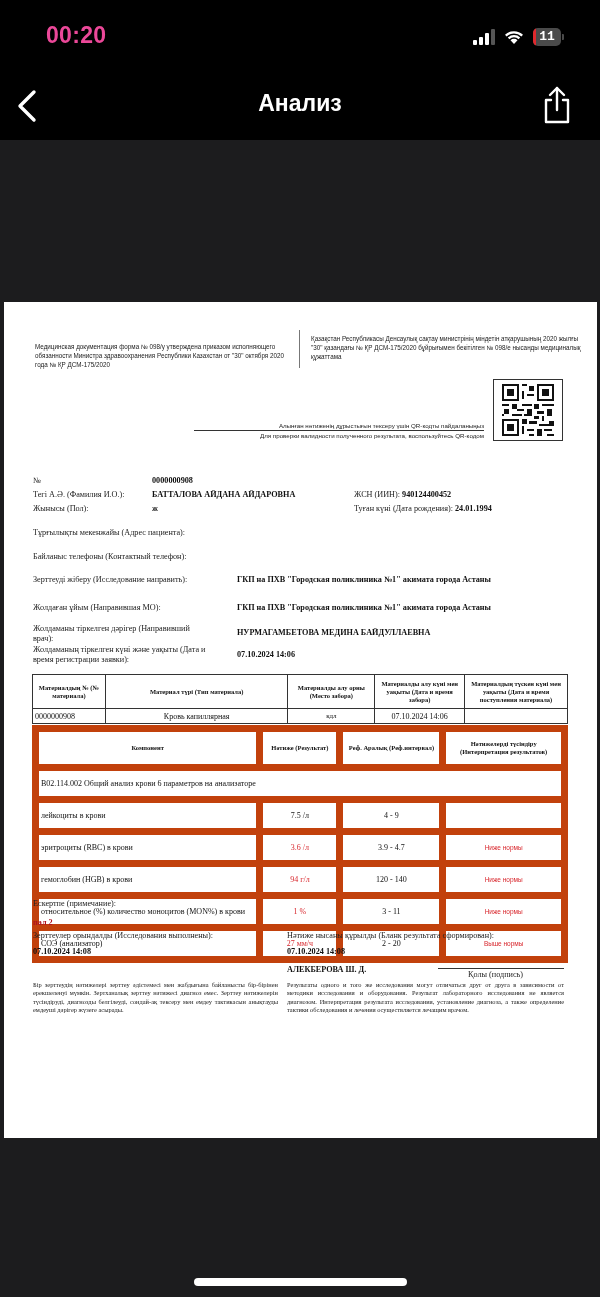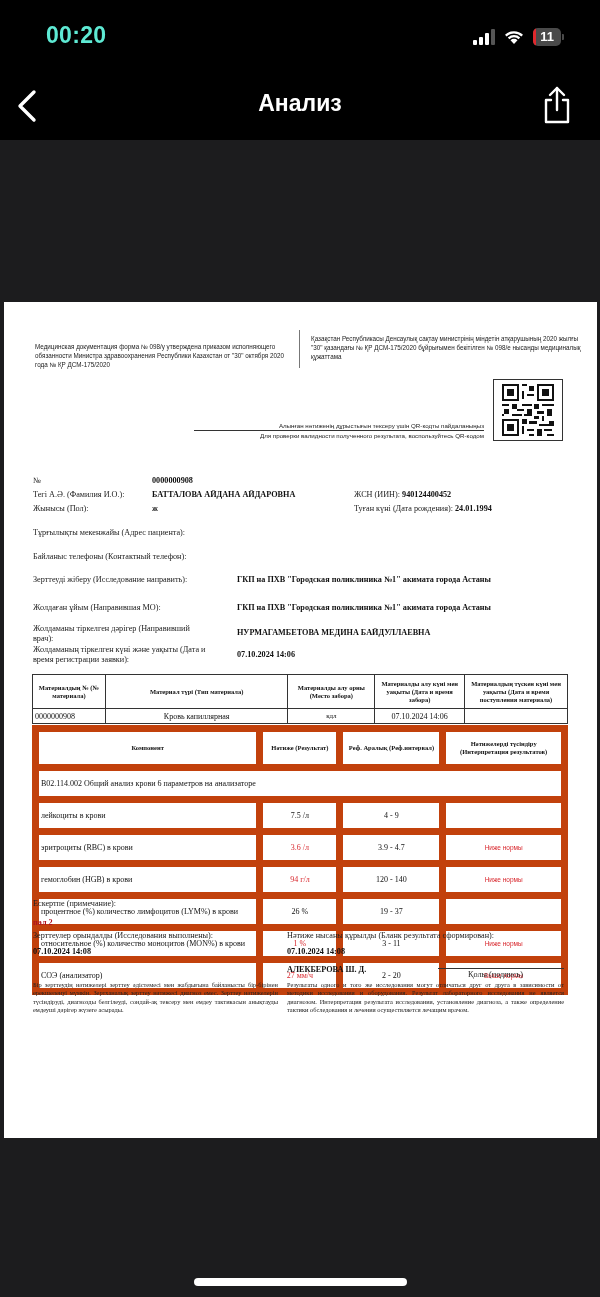--- a/index.html
+++ b/index.html
@@ -1,26 +1,26 @@
 <!DOCTYPE html>
 <html><head>
 <meta charset="utf-8">
 <style>
   * { box-sizing: border-box; margin: 0; padding: 0; }
   html, body { width: 600px; height: 1297px; background: #1c1c1e; overflow: hidden; }
   body { font-family: "Liberation Sans", sans-serif; position: relative; }
 
   
   .topbar { position: absolute; left: 0; top: 0; width: 600px; height: 140px; background: #000; }
-  .time { position: absolute; left: 46px; top: 22px; color: #5eead4; font-size: 23px; font-weight: 600; letter-spacing: 0.3px; }
+  .time { position: absolute; left: 46px; top: 22px; color: #ec4899; font-size: 23px; font-weight: 600; letter-spacing: 0.3px; }
   .status-icons { position: absolute; right: 36px; top: 28px; display: flex; align-items: center; gap: 8px; }
   .signal { display: flex; align-items: flex-end; gap: 2px; height: 16px; }
   .signal span { width: 4px; background: #fff; border-radius: 1px; }
   .signal span.dim { background: #555; }
-  .battery { display: flex; align-items: center; }
+  .battery { display: flex; align-items: center; font-family: Liberation Mono, monospace; }
   .battery-body { width: 28px; height: 18px; border-radius: 5px; background: #4a4a4a; position: relative; overflow: hidden; color: #fff; font-size: 13px; font-weight: 700; text-align: center; line-height: 18px; }
   .battery-body::before { content: ""; position: absolute; left: 0; top: 0; width: 3px; height: 100%; background: #e0282d; }
   .battery-tip { width: 2px; height: 6px; background: #4a4a4a; border-radius: 0 1px 1px 0; margin-left: 1px; }
   .nav-title { position: absolute; left: 0; width: 600px; top: 90px; text-align: center; color: #fff; font-size: 23px; font-weight: 600; }
   .back-btn { position: absolute; left: 10px; top: 86px; width: 34px; height: 40px; cursor: pointer; }
   .share-btn { position: absolute; right: 26px; top: 84px; width: 34px; height: 42px; cursor: pointer; }
 
   
   .page { position: absolute; left: 4px; top: 302px; width: 593px; height: 836px; background: #fff; color: #111; font-family: "Liberation Serif", serif; }
   .hdr-left { position: absolute; left: 31px; top: 40px; width: 250px; font-family: "Liberation Sans", sans-serif; font-size: 6.3px; line-height: 9px; color: #222; }
@@ -226,26 +226,20 @@
           <td class="c">3.9 - 4.7</td>
           <td class="interp">Ниже нормы</td>
         </tr>
         <tr>
           <td>гемоглобин (HGB) в крови</td>
           <td class="c red">94 г/л</td>
           <td class="c">120 - 140</td>
           <td class="interp">Ниже нормы</td>
         </tr>
         <tr class="tall">
-          <td>процентное (%) количество лимфоцитов (LYM%) в крови</td>
-          <td class="c">26 %</td>
-          <td class="c">19 - 37</td>
-          <td class="interp"></td>
-        </tr>
-        <tr class="tall">
           <td>относительное (%) количество моноцитов (MON%) в крови</td>
           <td class="c red">1 %</td>
           <td class="c">3 - 11</td>
           <td class="interp">Ниже нормы</td>
         </tr>
         <tr>
           <td>СОЭ (анализатор)</td>
           <td class="c red">27 мм/ч</td>
           <td class="c">2 - 20</td>
           <td class="interp">Выше нормы</td>

